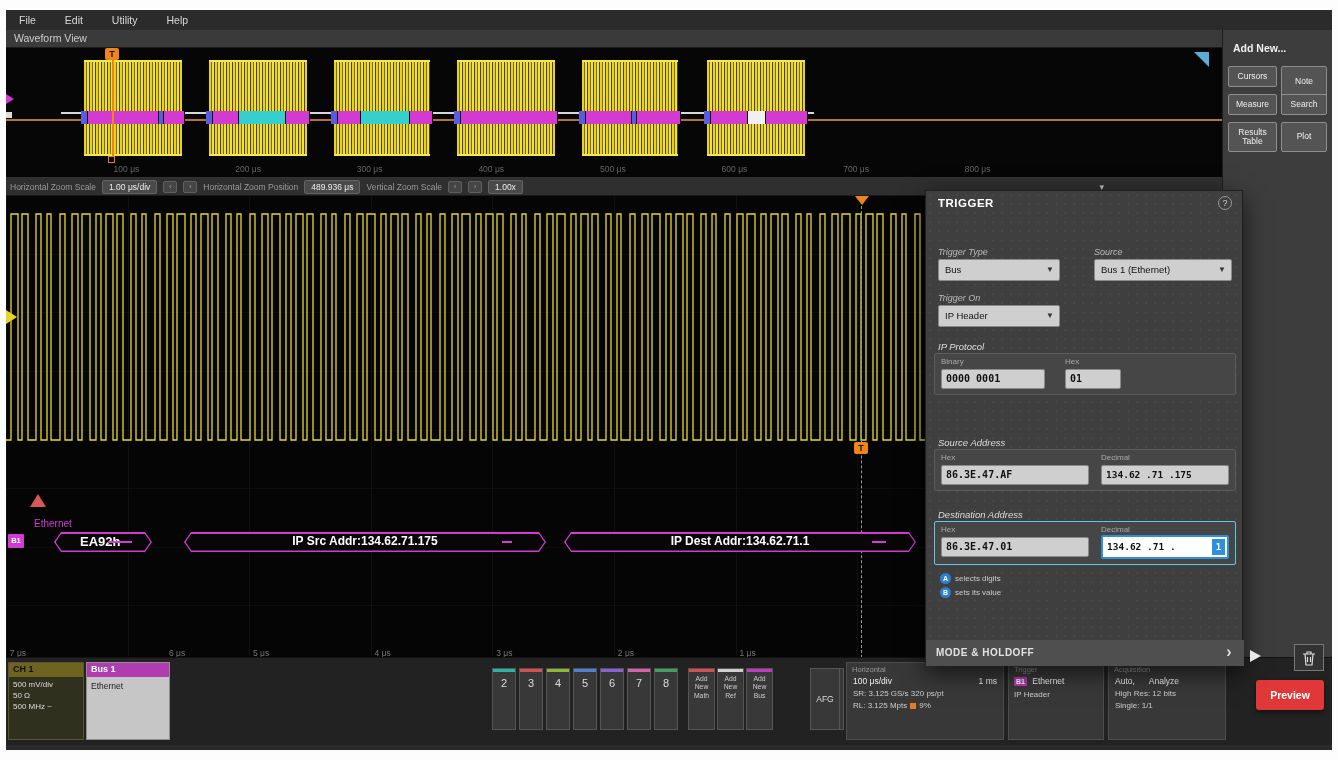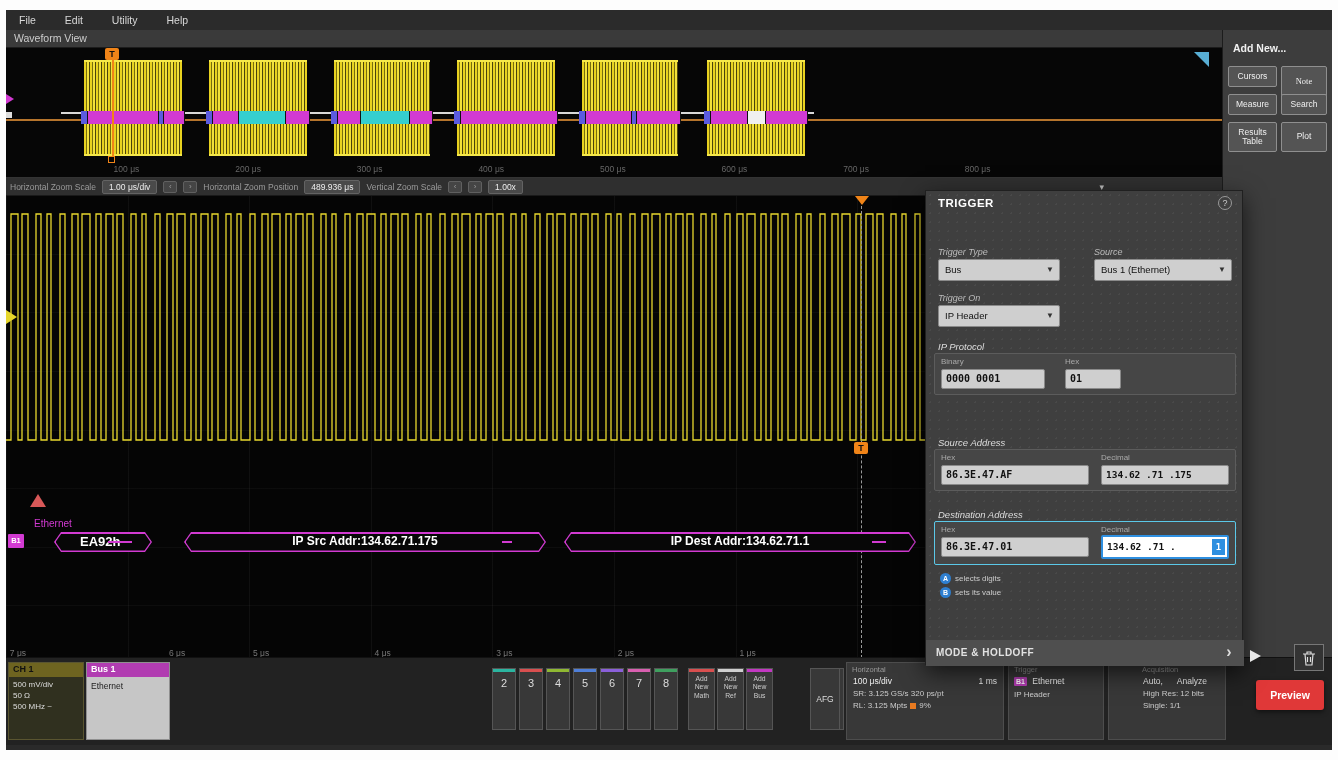--- a/index.html
+++ b/index.html
@@ -212,21 +212,21 @@
         <span style="left: 368.6px;">4 μs</span>
         <span style="left: 490.2px;">3 μs</span>
         <span style="left: 611.8px;">2 μs</span>
         <span style="left: 733.4px;">1 μs</span>
       </div>
   </div>
 
   <div id="sidebar">
     <div class="title">Add New...</div>
     <div class="side-btn" style="left:5px;top:36px;width:49px;height:21px;">Cursors</div>
-    <div class="side-btn" style="left:58px;top:36px;width:46px;height:31px;font-family:Liberation Serif, serif;">Note</div>
+    <div class="side-btn" style="left:58px;top:36px;width:46px;height:31px;">Note</div>
     <div class="side-btn" style="left:5px;top:64px;width:49px;height:21px;">Measure</div>
     <div class="side-btn" style="left:58px;top:64px;width:46px;height:21px;">Search</div>
     <div class="side-btn" style="left:5px;top:92px;width:49px;height:30px;">Results Table</div>
     <div class="side-btn" style="left:58px;top:92px;width:46px;height:30px;">Plot</div>
   </div>
 
   <div id="trigger-panel">
     <div class="abs" style="left:12px;top:6px;color:#fff;font-size:11.5px;font-weight:bold;letter-spacing:.5px;">TRIGGER</div>
     <div class="abs" style="right:10px;top:5px;width:14px;height:14px;border:1px solid #999;border-radius:50%;color:#ccc;font-size:9px;text-align:center;line-height:13px;">?</div>
 
@@ -361,21 +361,21 @@
 
     <div class="tile" style="left:1002px;top:4px;width:96px;height:78px;">
       <div class="t-title">Trigger</div>
       <div style="font-size:8.5px;padding:2px 5px 0;color:#eee;">
         <span class="badge-b1">B1</span>
         <span>Ethernet</span>
       </div>
       <div style="font-size:8px;padding:4px 5px 0;color:#ccc;">IP Header</div>
     </div>
 
-    <div class="tile" style="left:1102px;top:4px;width:118px;height:78px;padding-left:28px;">
+    <div class="tile" style="left:1102px;top:4px;width:118px;height:78px;">
       <div class="t-title">Acquisition</div>
       <div style="display:flex;gap:14px;font-size:8.5px;padding:2px 6px 0;color:#eee;">
         <span>Auto,</span>
         <span>Analyze</span>
       </div>
       <div style="font-size:8px;padding:3px 6px 0;color:#ccc;">High Res: 12 bits</div>
       <div style="font-size:8px;padding:3px 6px 0;color:#ccc;">Single: 1/1</div>
     </div>
 
     <div style="position:absolute;left:1250px;top:22px;width:68px;height:30px;background:#e03838;border-radius:3px;color:#fff;font-weight:bold;font-size:10.5px;text-align:center;line-height:30px;box-shadow:0 2px 5px rgba(0,0,0,.5);">Preview</div>

